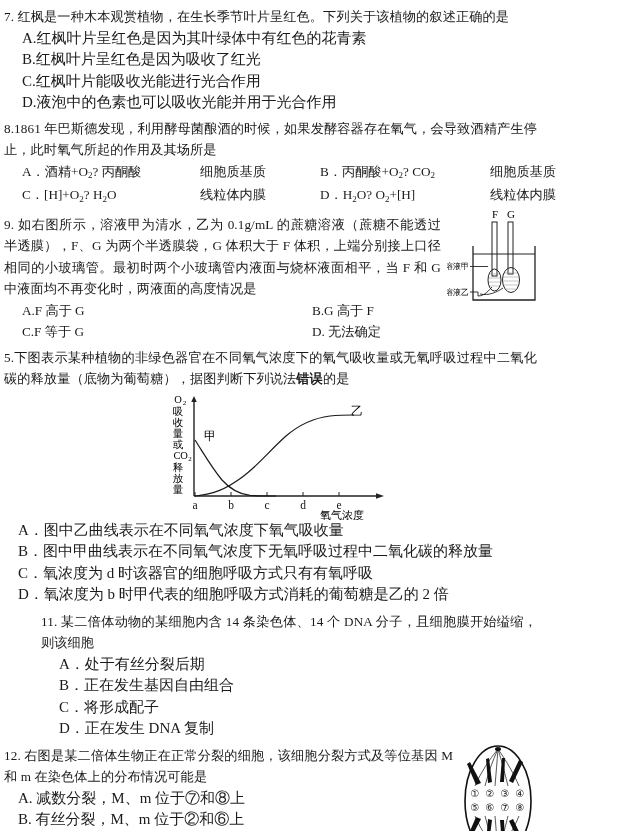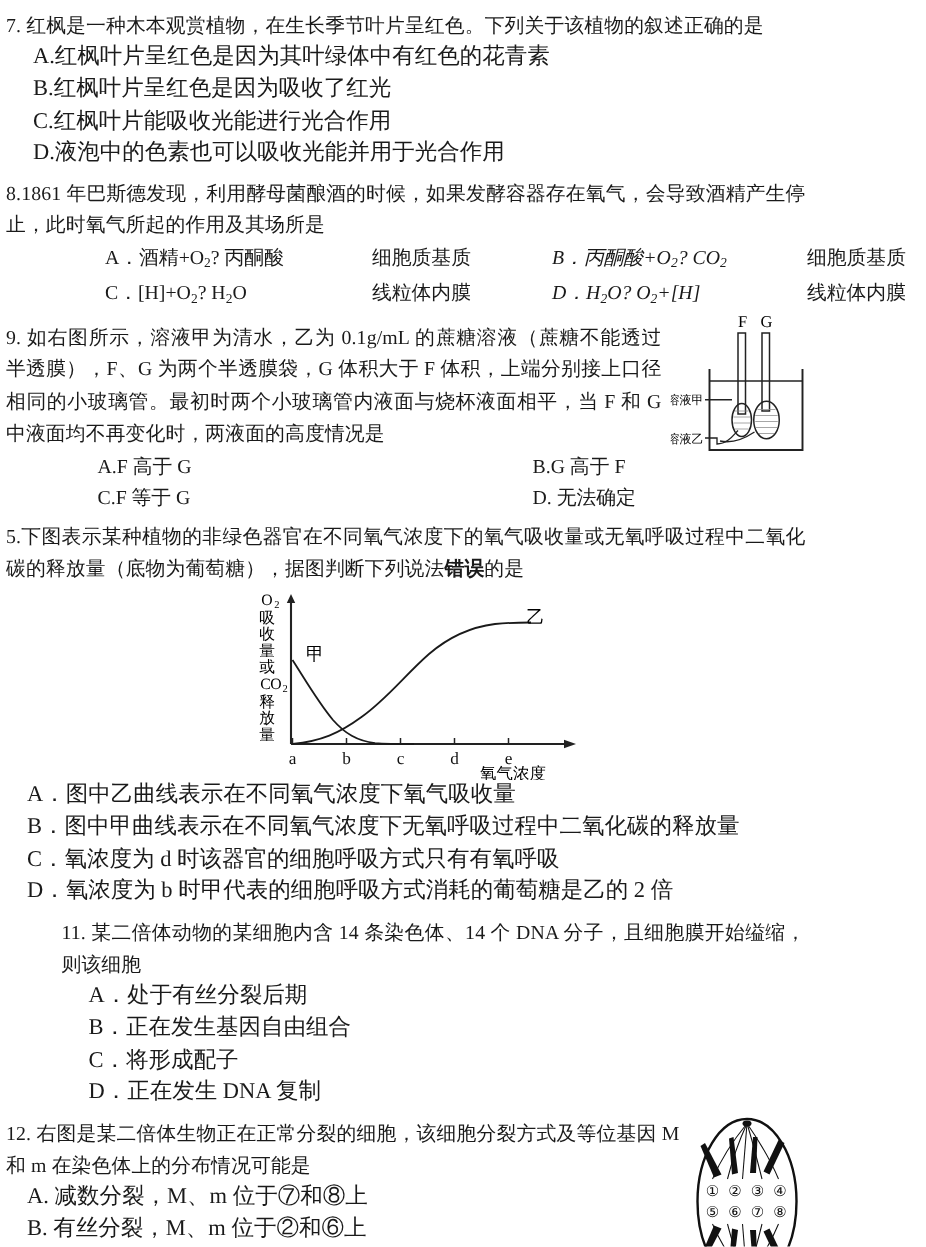--- a/index.html
+++ b/index.html
@@ -40,31 +40,31 @@
     padding-left: 18px;
     white-space: nowrap;
   }
   .opt-indent-sm { padding-left: 14px; }
   .two-col {
     display: flex;
     font-size: 13.2px;
     line-height: 21.5px;
     padding-left: 18px;
   }
-  .two-col .c1 { width: 178px; flex: none; margin-left: 48px; }
+  .two-col .c1 { width: 178px; flex: none; }
   .two-col .c2 { width: 120px; flex: none; }
-  .two-col .c3 { width: 170px; flex: none; font-style: italic; }
+  .two-col .c3 { width: 170px; flex: none; }
   .two-col .c4 { flex: none; }
   .half {
     display: flex;
     font-size: 13.2px;
     line-height: 21.5px;
     padding-left: 18px;
   }
-  .half .h1 { width: 290px; flex: none; margin-left: 43px; }
+  .half .h1 { width: 290px; flex: none; }
   sub {
     font-size: 9px;
     vertical-align: baseline;
     position: relative;
     top: 2.5px;
   }
   .bold { font-weight: bold; }
 
   
   .fig-beaker {

